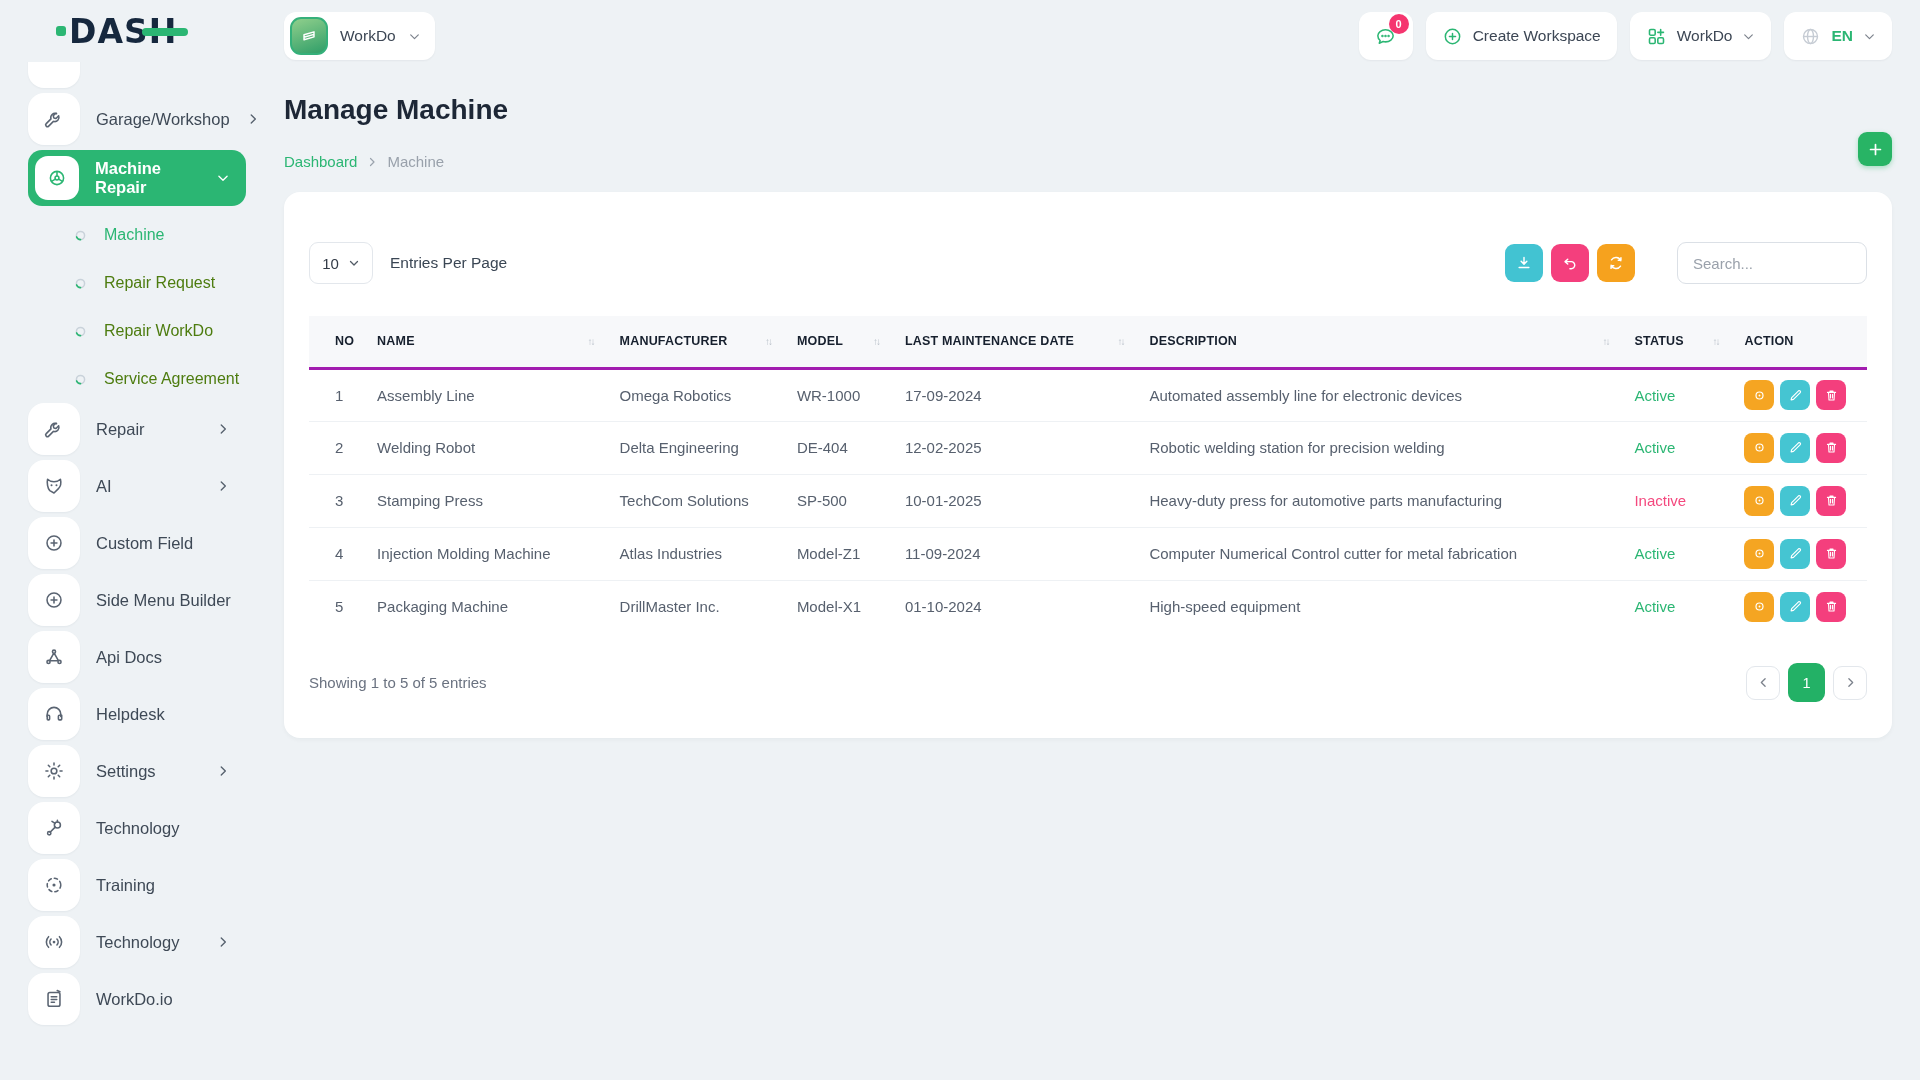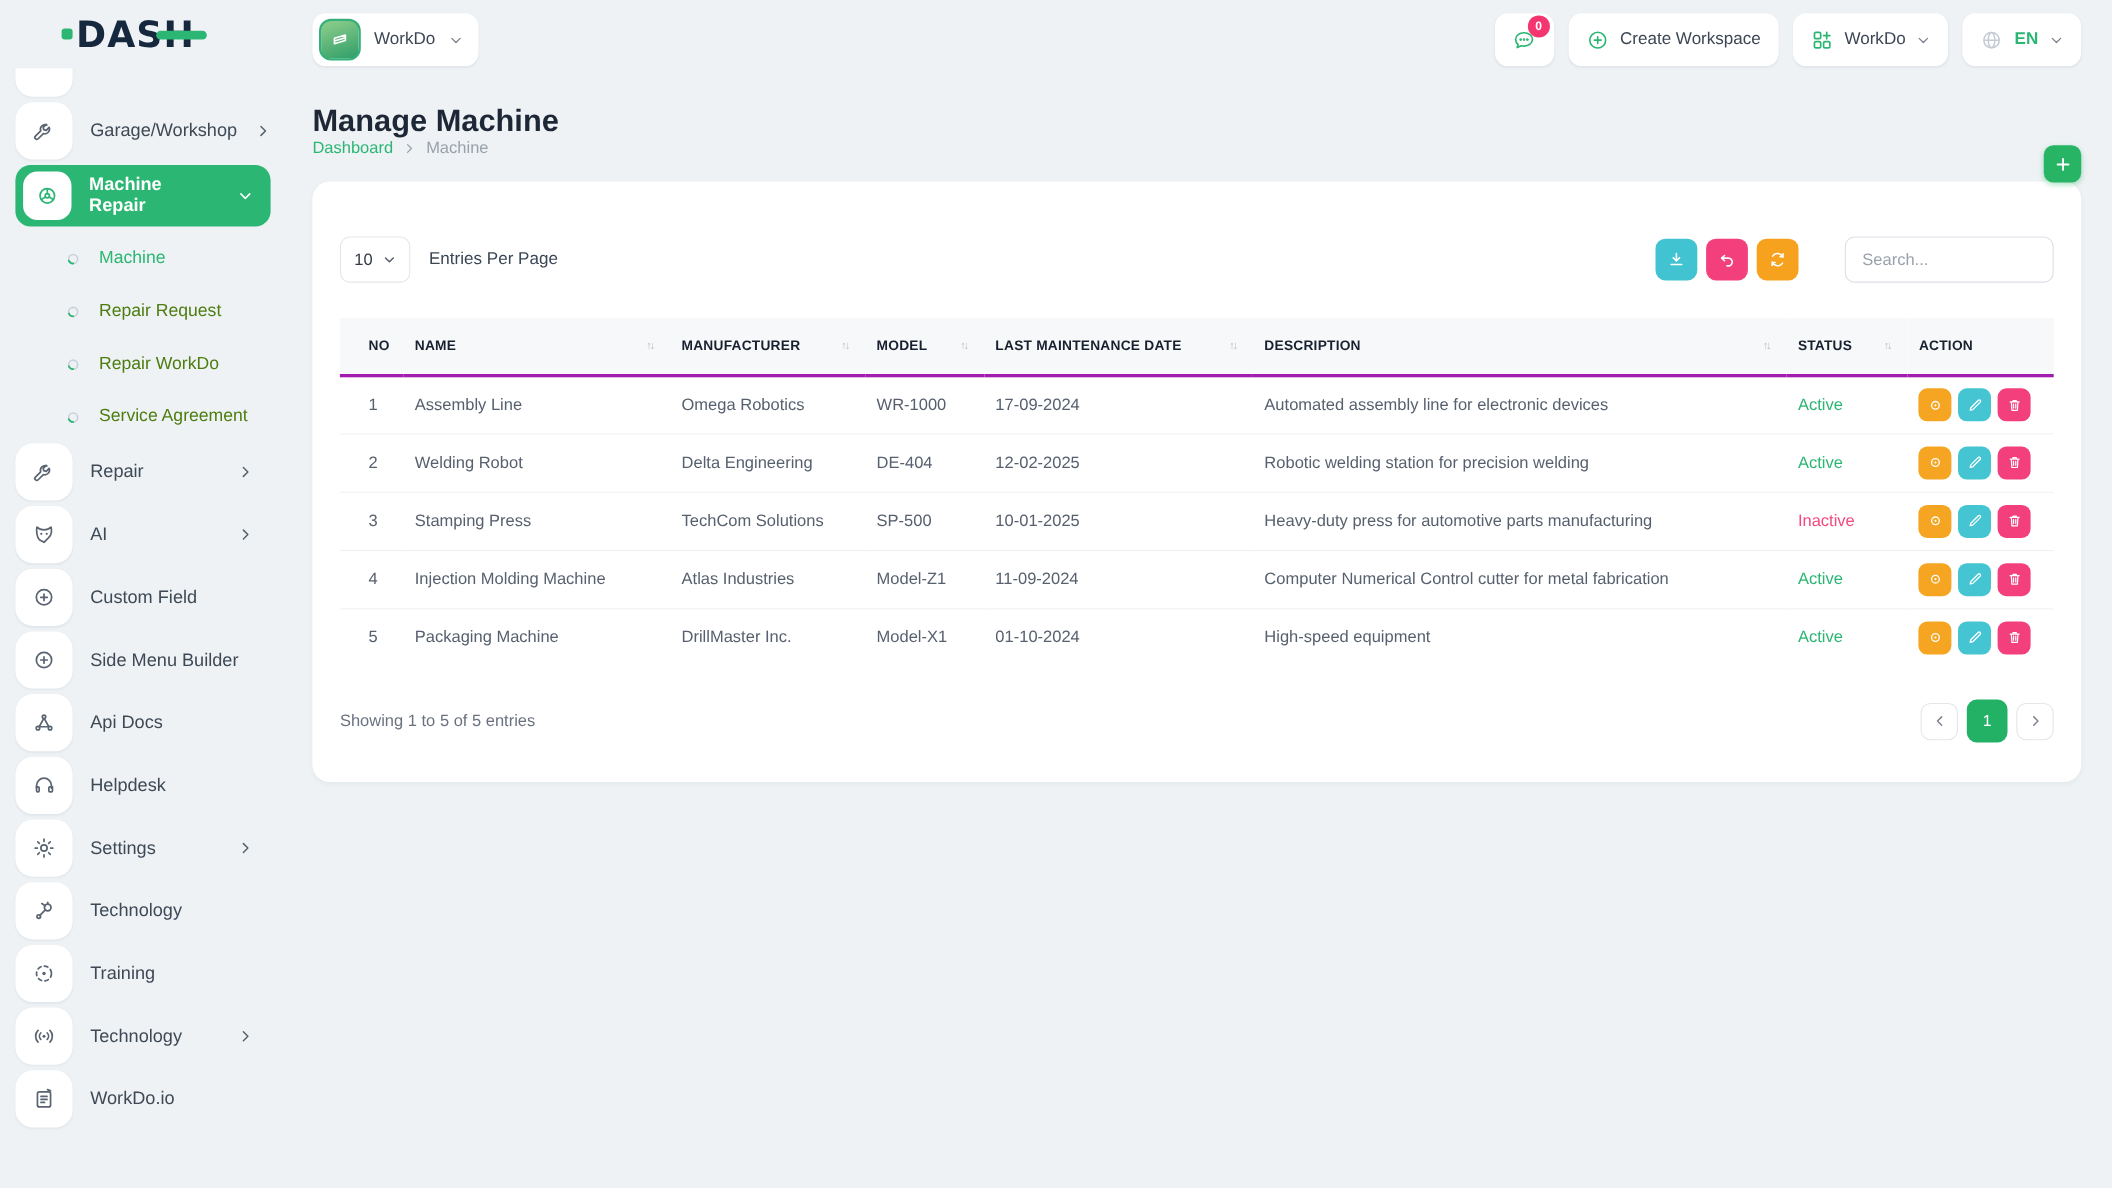--- a/index.html
+++ b/index.html
@@ -7,21 +7,21 @@
   body { font-family:"Liberation Sans","DejaVu Sans",sans-serif; background:#eef2f5; color:#1e2837; }
   svg { display:block; }
 
   
   .sidebar { position:fixed; left:0; top:0; bottom:0; width:256px; background:#eef2f5; z-index:5; }
   .logo-row { height:62px; display:flex; align-items:center; padding-left:56px; position:relative; z-index:3; background:#eef2f5; }
   .logo { position:relative; display:flex; align-items:center; }
   .logo-dot { width:10px; height:10px; border-radius:3px; background:#2bb673; margin-right:3px; }
   .logo-text { font-family:"DejaVu Sans","Liberation Sans",sans-serif; font-weight:800; font-size:33px; letter-spacing:1px; color:#16283e; }
   .logo-bar { position:absolute; left:86px; top:16px; width:46px; height:8px; border-radius:4px; background:#2bb673; }
-  .menu { height:calc(100% - 62px); overflow:hidden; padding-left:14px; }
+  .menu { height:calc(100% - 62px); overflow:hidden; padding-left:28px; }
   .menu-item { display:flex; align-items:center; gap:16px; height:52px; margin:0 10px 5px 0; border-radius:14px; cursor:pointer; }
   .menu-item.partial { margin-top:-26px; }
   .icon-box { width:52px; height:52px; background:#fff; border-radius:16px; display:flex; align-items:center; justify-content:center; color:#5a6472; box-shadow:0 1px 2px rgba(20,30,50,.05); flex-shrink:0; }
   .icon-box svg { width:22px; height:22px; }
   .menu-label { font-size:16.5px; font-weight:500; color:#3e4956; }
   .menu-chevron { margin-left:auto; margin-right:16px; color:#55606d; }
   .menu-chevron svg { width:14px; height:14px; }
   .menu-item.active { background:#2bb673; height:56px; }
   .menu-item.active .icon-box { width:44px; height:44px; border-radius:13px; margin-left:7px; color:#2bb673; box-shadow:none; }
   .menu-item.active .menu-label { color:#fff; font-weight:700; }
@@ -43,21 +43,21 @@
   .chat-pill { width:54px; justify-content:center; position:relative; padding:0; color:#2bb673; }
   .chat-pill svg { width:23px; height:23px; }
   .badge { position:absolute; top:2px; right:4px; min-width:20px; height:20px; border-radius:10px; background:#f5356f; color:#fff; font-size:11px; font-weight:700; display:flex; align-items:center; justify-content:center; padding:0 5px; }
   .green-ic { color:#2bb673; } .green-ic svg { width:21px; height:21px; }
   .globe-ic { color:#c6ccd4; } .globe-ic svg { width:21px; height:21px; }
   .lang-code { color:#2bb673; font-weight:600; }
 
   
   .content { padding:0 28px; position:relative; }
   .page-title { font-size:28px; font-weight:700; color:#1d2736; margin-top:22px; }
-  .breadcrumb { display:flex; align-items:center; gap:9px; margin-top:0; font-size:15px; }
+  .breadcrumb { display:flex; align-items:center; gap:9px; margin-top:27px; font-size:15px; }
   .bc-home { color:#2bb673; cursor:pointer; }
   .bc-sep { color:#9aa3ad; } .bc-sep svg { width:12px; height:12px; }
   .bc-current { color:#99a1ab; }
   .add-btn { position:absolute; top:38px; right:28px; width:34px; height:34px; border:none; border-radius:9px; background:#28b465; color:#fff; display:flex; align-items:center; justify-content:center; cursor:pointer; box-shadow:0 2px 5px rgba(40,180,101,.35); }
   .add-btn svg { width:17px; height:17px; }
 
   
   .card { margin-top:22px; background:#fff; border-radius:16px; padding:50px 25px 36px; box-shadow:0 2px 4px rgba(25,39,60,.04); }
   .controls { display:flex; align-items:center; }
   .entries-select { width:64px; height:42px; border:1.5px solid #e3e7ec; border-radius:9px; display:flex; align-items:center; justify-content:center; gap:9px; font-size:15px; color:#333b47; cursor:pointer; background:#fff; }

